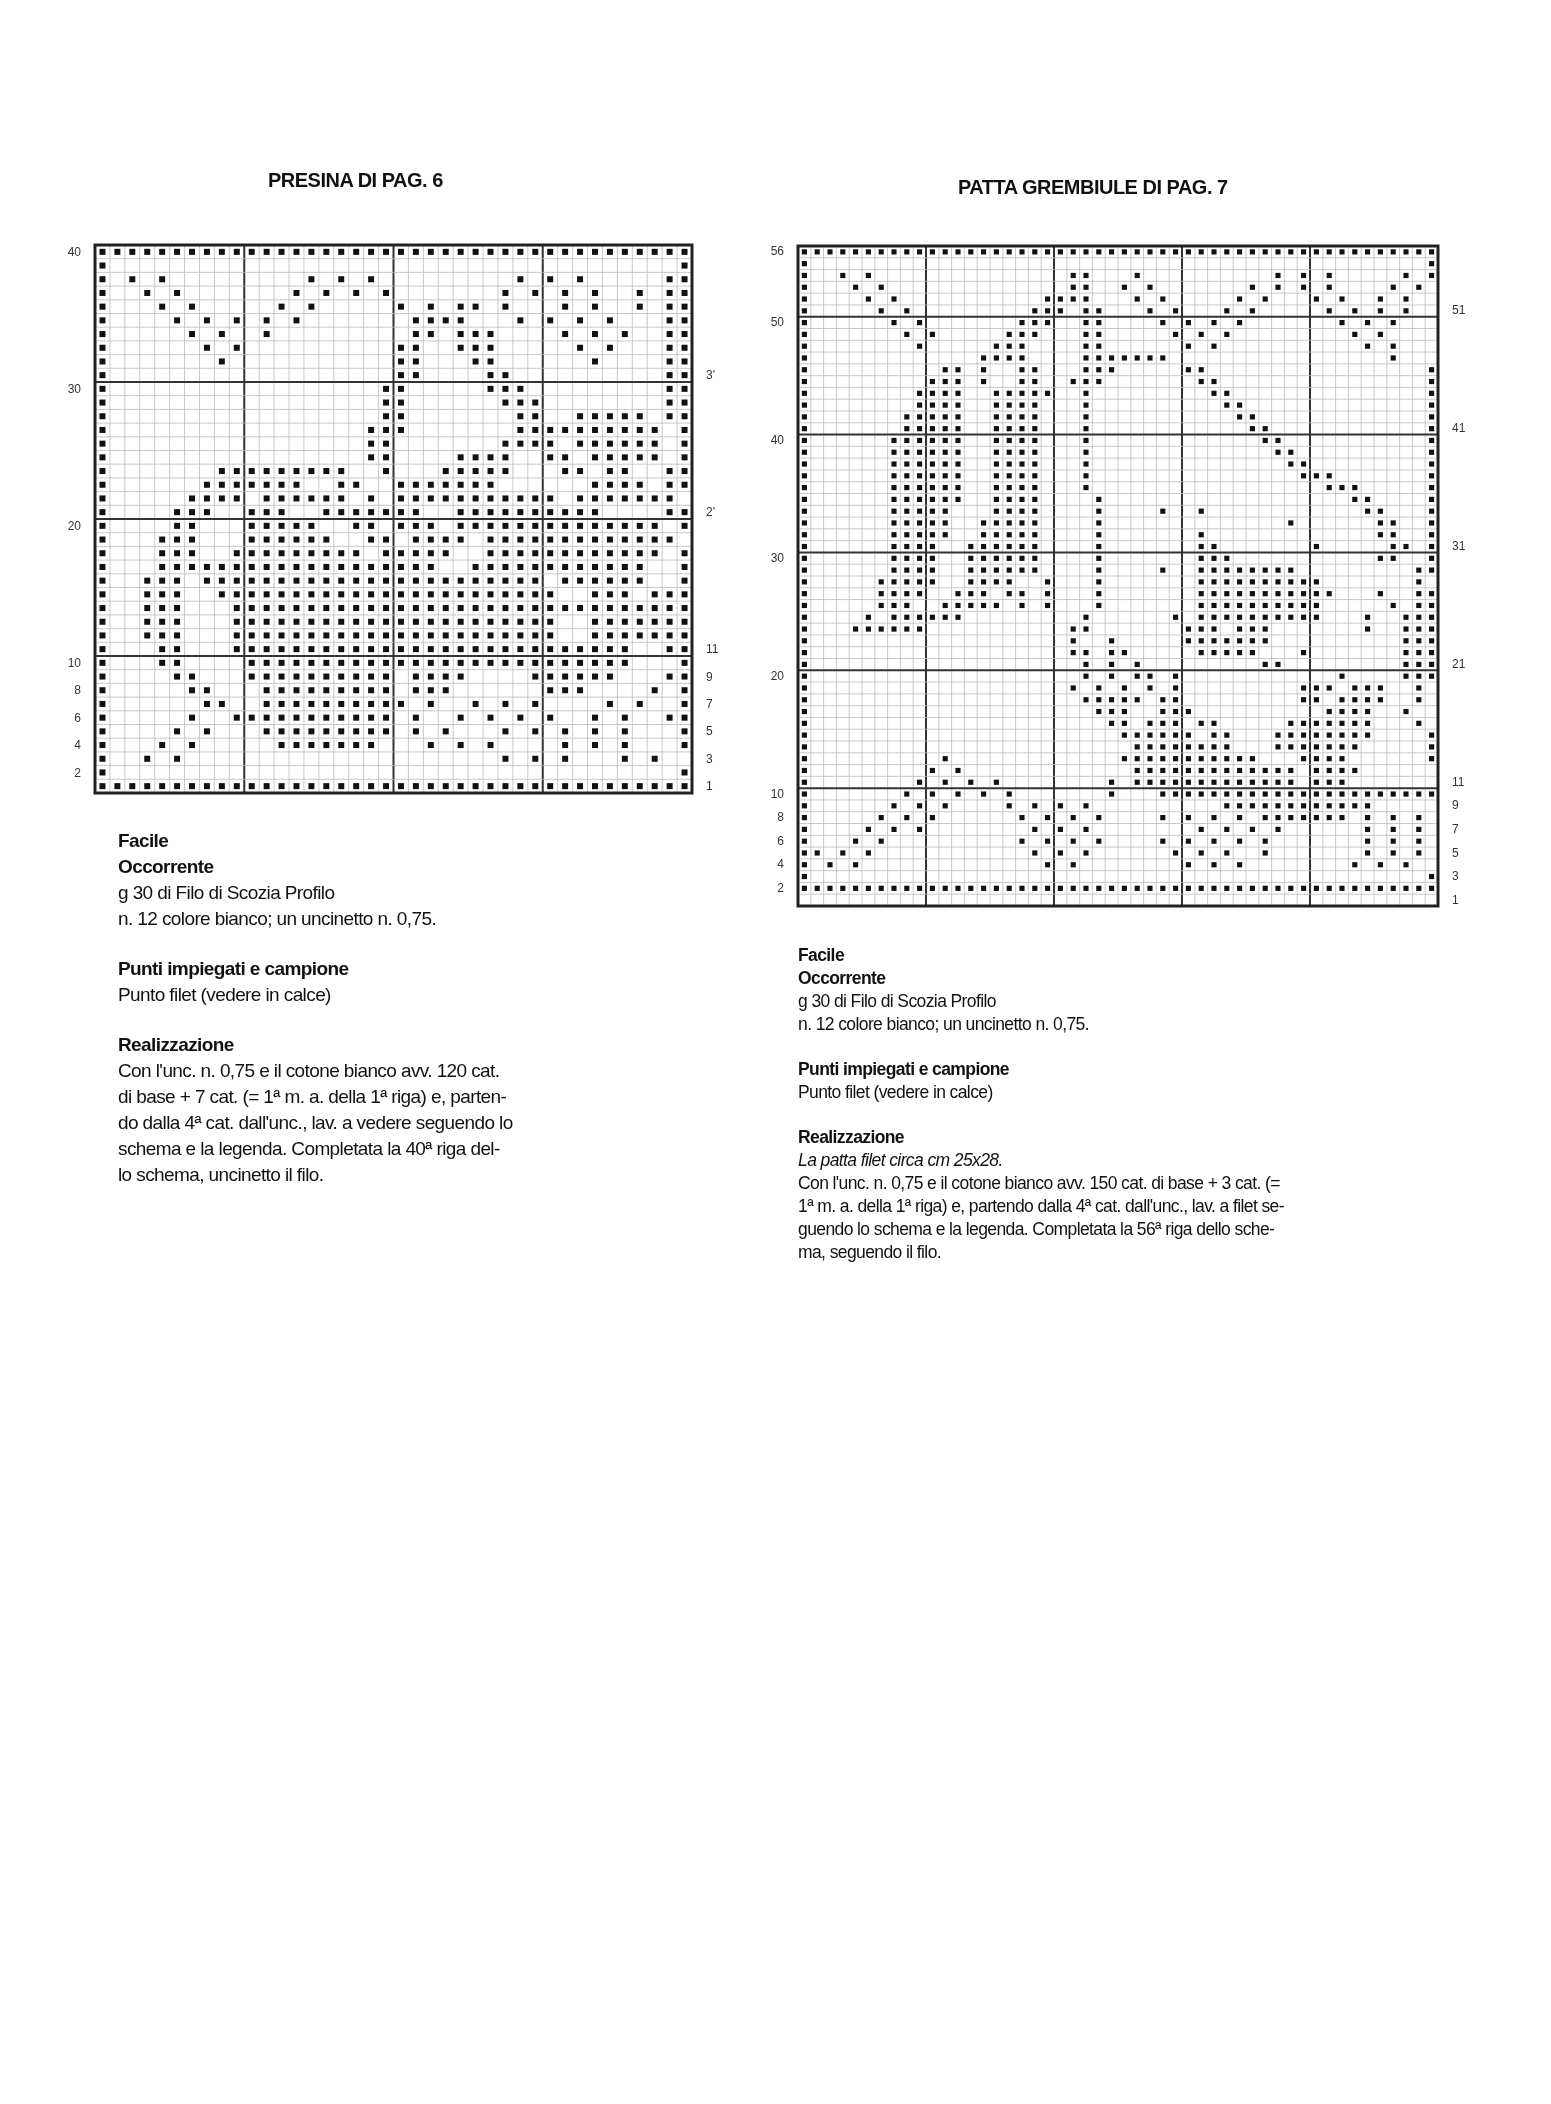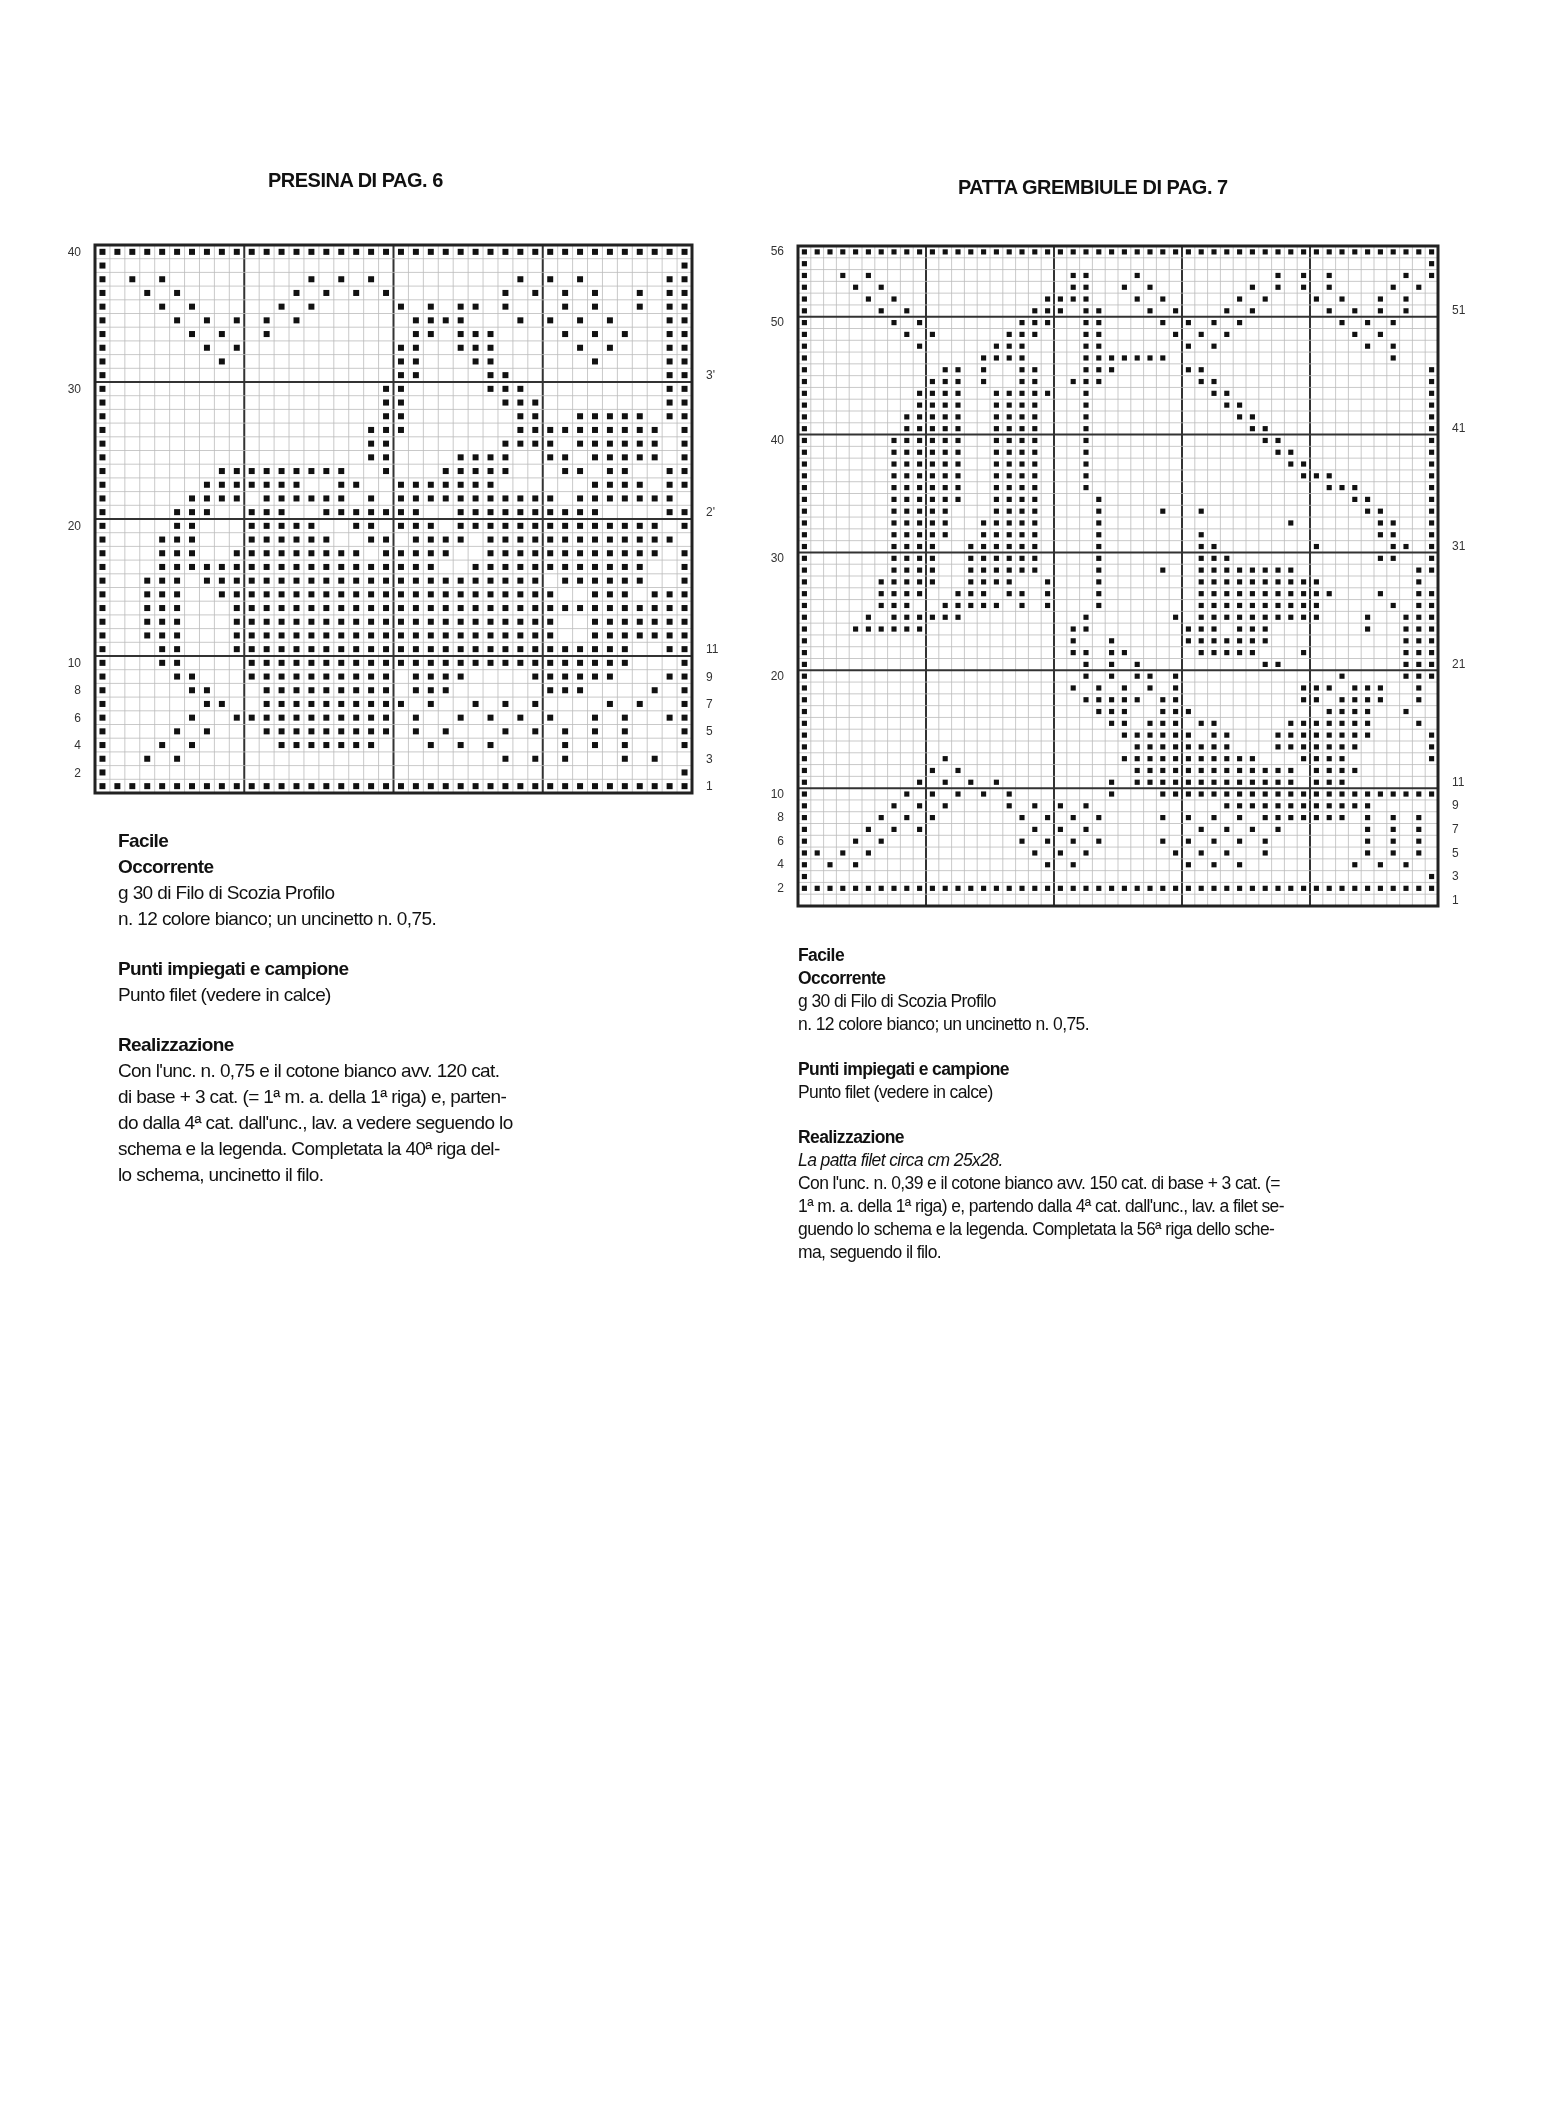--- a/index.html
+++ b/index.html
@@ -2037,34 +2037,34 @@
   <p class="h">Facile</p>
   <p class="h">Occorrente</p>
   <p>g 30 di Filo di Scozia Profilo</p>
   <p>n. 12 colore bianco; un uncinetto n. 0,75.</p>
   <div class="gap"></div>
   <p class="h">Punti impiegati e campione</p>
   <p>Punto filet (vedere in calce)</p>
   <div class="gap"></div>
   <p class="h">Realizzazione</p>
   <p>Con l'unc. n. 0,75 e il cotone bianco avv. 120 cat.</p>
-  <p>di base + 3 cat. (= 1ª m. a. della 1ª riga) e, parten-</p>
+  <p>di base + 7 cat. (= 1ª m. a. della 1ª riga) e, parten-</p>
   <p>do dalla 4ª cat. dall'unc., lav. a vedere seguendo lo</p>
   <p>schema e la legenda. Completata la 40ª riga del-</p>
   <p>lo schema, uncinetto il filo.</p>
 </div>
 
 <div class="block" id="b2">
   <p class="h">Facile</p>
   <p class="h">Occorrente</p>
   <p>g 30 di Filo di Scozia Profilo</p>
   <p>n. 12 colore bianco; un uncinetto n. 0,75.</p>
   <div class="gap"></div>
   <p class="h">Punti impiegati e campione</p>
   <p>Punto filet (vedere in calce)</p>
   <div class="gap"></div>
   <p class="h">Realizzazione</p>
   <p class="it">La patta filet circa cm 25x28.</p>
-  <p>Con l'unc. n. 0,39 e il cotone bianco avv. 150 cat. di base + 3 cat. (=</p>
+  <p>Con l'unc. n. 0,75 e il cotone bianco avv. 150 cat. di base + 3 cat. (=</p>
   <p>1ª m. a. della 1ª riga) e, partendo dalla 4ª cat. dall'unc., lav. a filet se-</p>
   <p>guendo lo schema e la legenda. Completata la 56ª riga dello sche-</p>
   <p>ma, seguendo il filo.</p>
 </div>
 
 </body></html>

